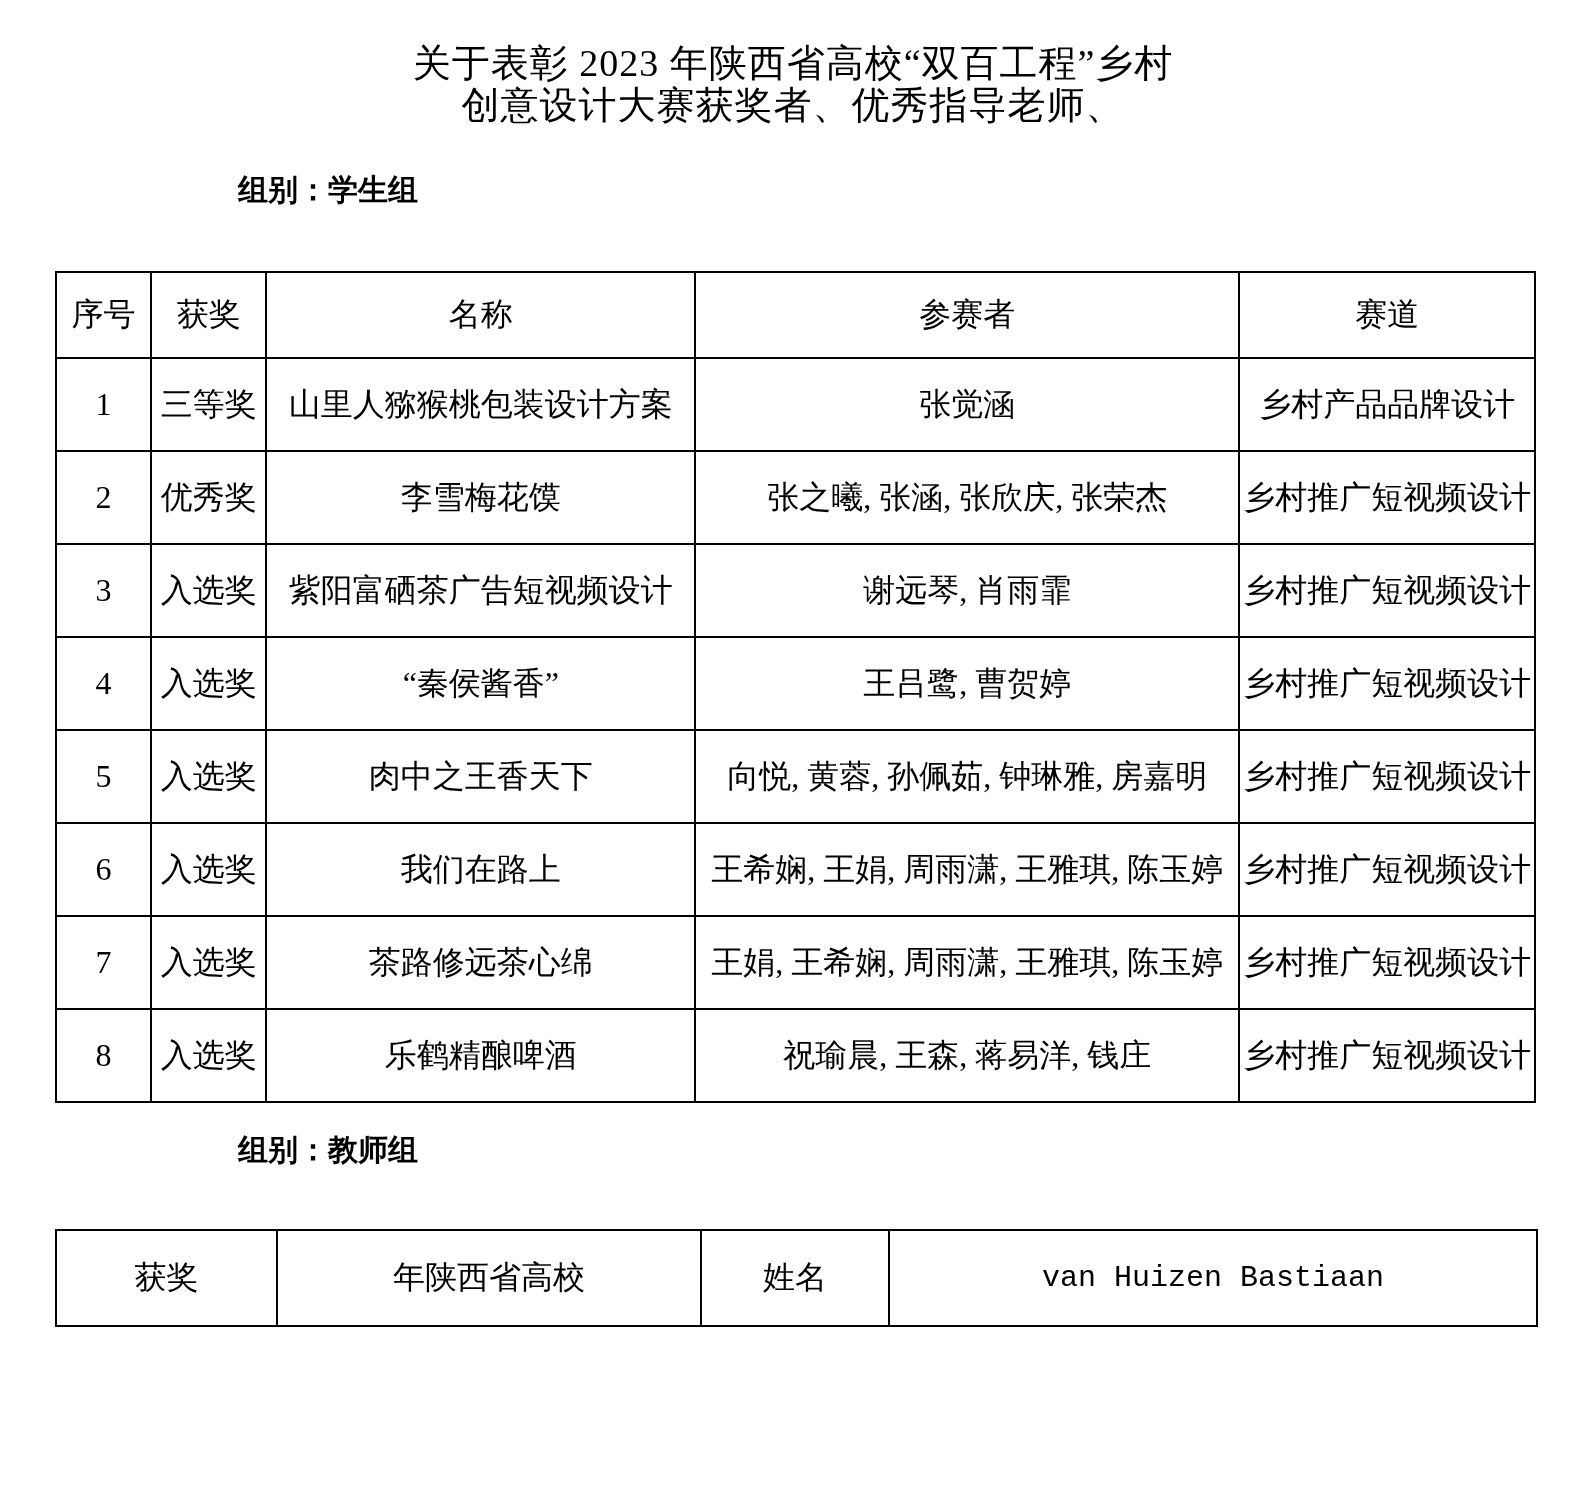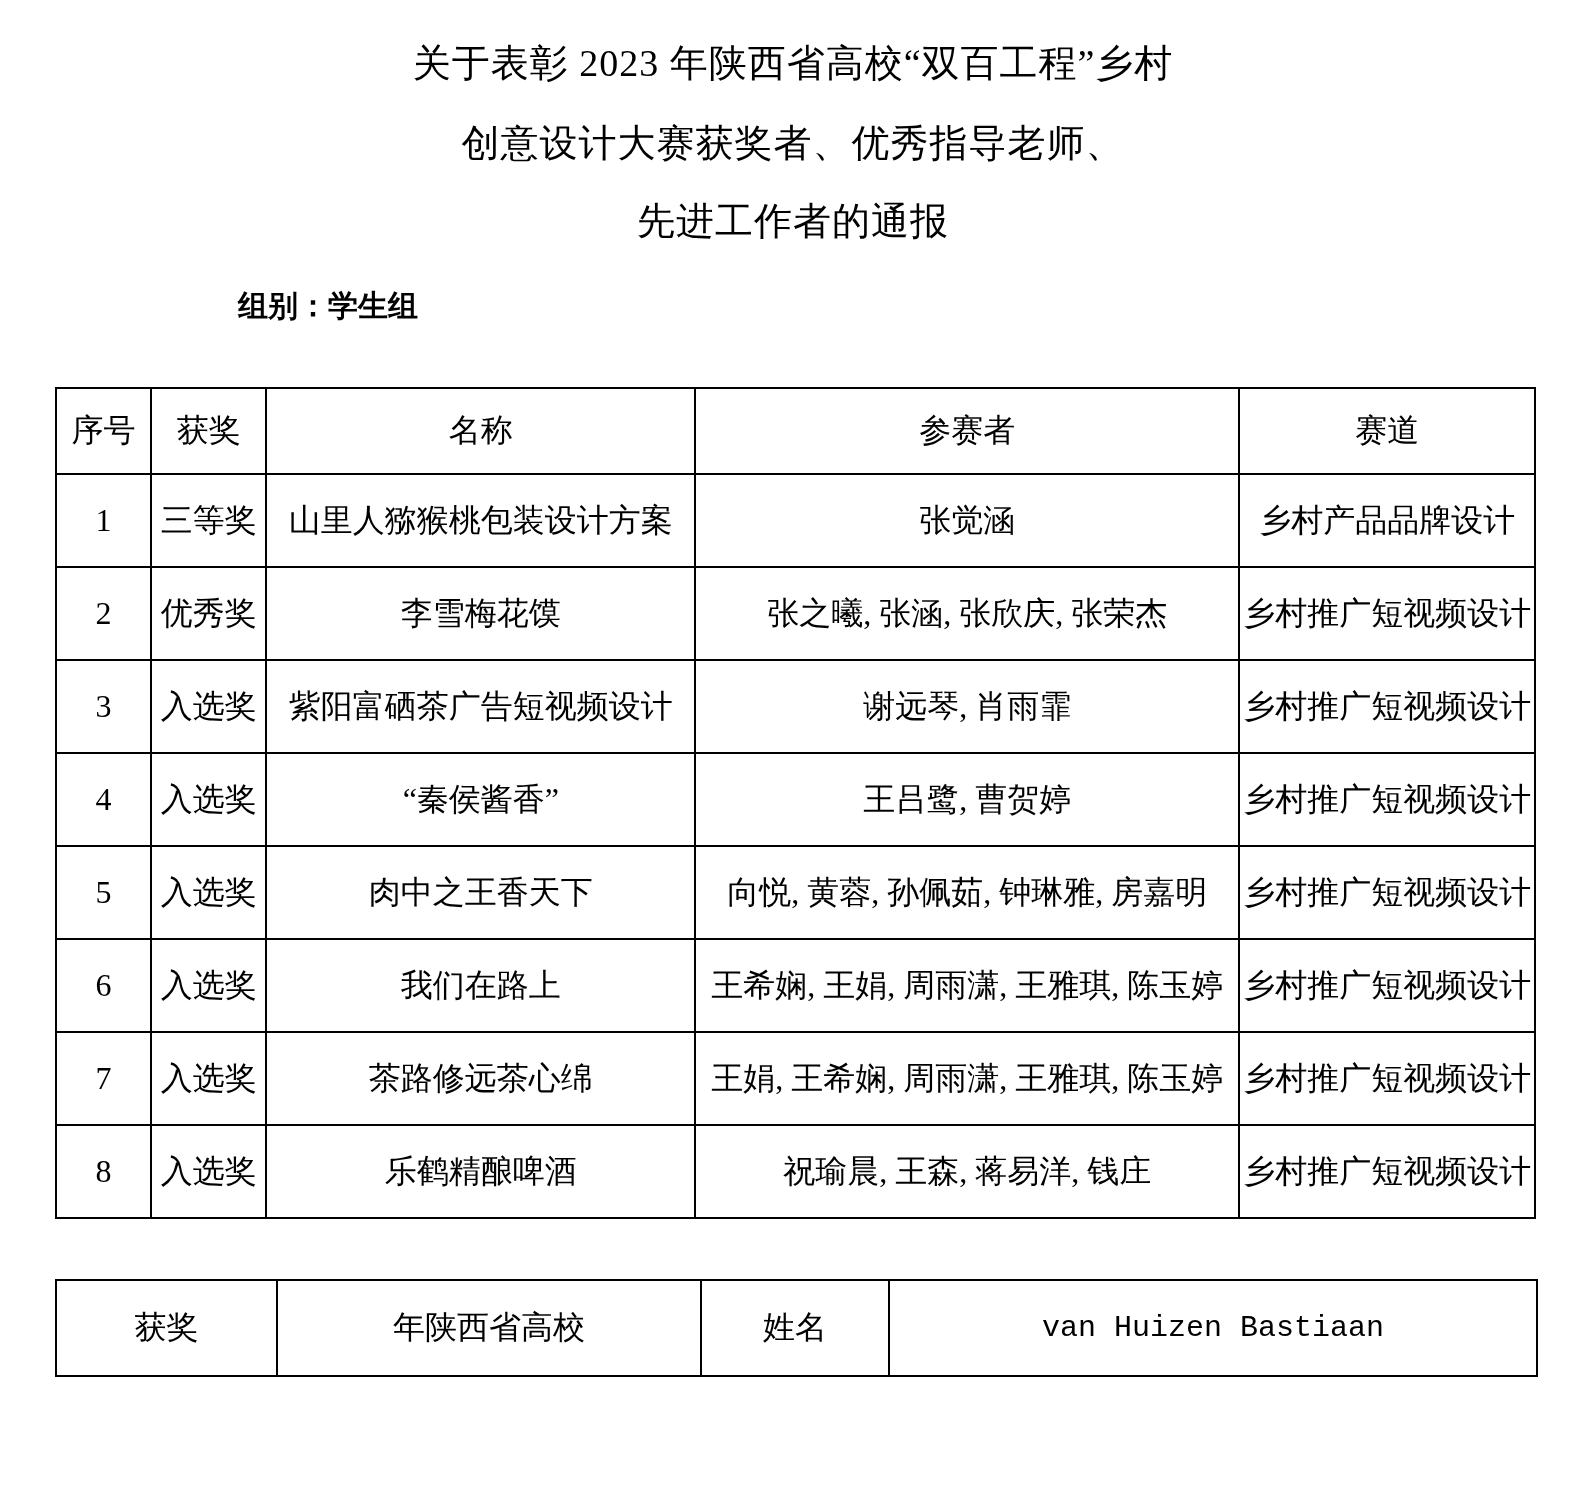--- a/index.html
+++ b/index.html
@@ -22,21 +22,21 @@
   }
   .title-line {
     text-align: center;
     font-weight: normal;
     font-size: 38px;
     height: 42px;
     line-height: 42px;
     letter-spacing: 1px;
   }
   .title-line-1 { margin-top: 42px; }
-  .title-line-2 { margin-top: 38px; }
+  .title-line-2 { }
   .title-line-3 { margin-top: 36px; }
   .group-label {
     font-weight: bold;
     font-size: 30px;
     height: 38px;
     line-height: 38px;
     margin-left: 238px;
   }
   .group-label-student { margin-top: 45px; }
   .group-label-teacher { margin-top: 28px; }
@@ -81,21 +81,20 @@
   .t-label { width: 188px; }
   .t-name  { width: 648px; }
 </style>
 </head>
 <body>
 
 <div class="page">
 
   <div class="title-line title-line-1">关于表彰 2023 年陕西省高校“双百工程”乡村</div>
   <div class="title-line title-line-2">创意设计大赛获奖者、优秀指导老师、</div>
-  <div class="title-line title-line-3">先进工作者的通报</div>
 
   <div class="group-label group-label-student">组别：学生组</div>
 
   <table class="awards-table">
     <colgroup>
       <col class="c-no">
         <col class="c-award">
         <col class="c-name">
         <col class="c-part">
         <col class="c-track">
@@ -162,20 +161,21 @@
         <tr>
           <td>8</td>
           <td>入选奖</td>
           <td>乐鹤精酿啤酒</td>
           <td>祝瑜晨, 王森, 蒋易洋, 钱庄</td>
           <td>乡村推广短视频设计</td>
         </tr>
       </tbody>
   </table>
 
+  <div class="group-label group-label-teacher">组别：教师组</div>
 
   <table class="teacher-table">
     <colgroup>
       <col class="t-award">
         <col class="t-title">
         <col class="t-label">
         <col class="t-name">
     </colgroup>
     <tbody>
       <tr>

